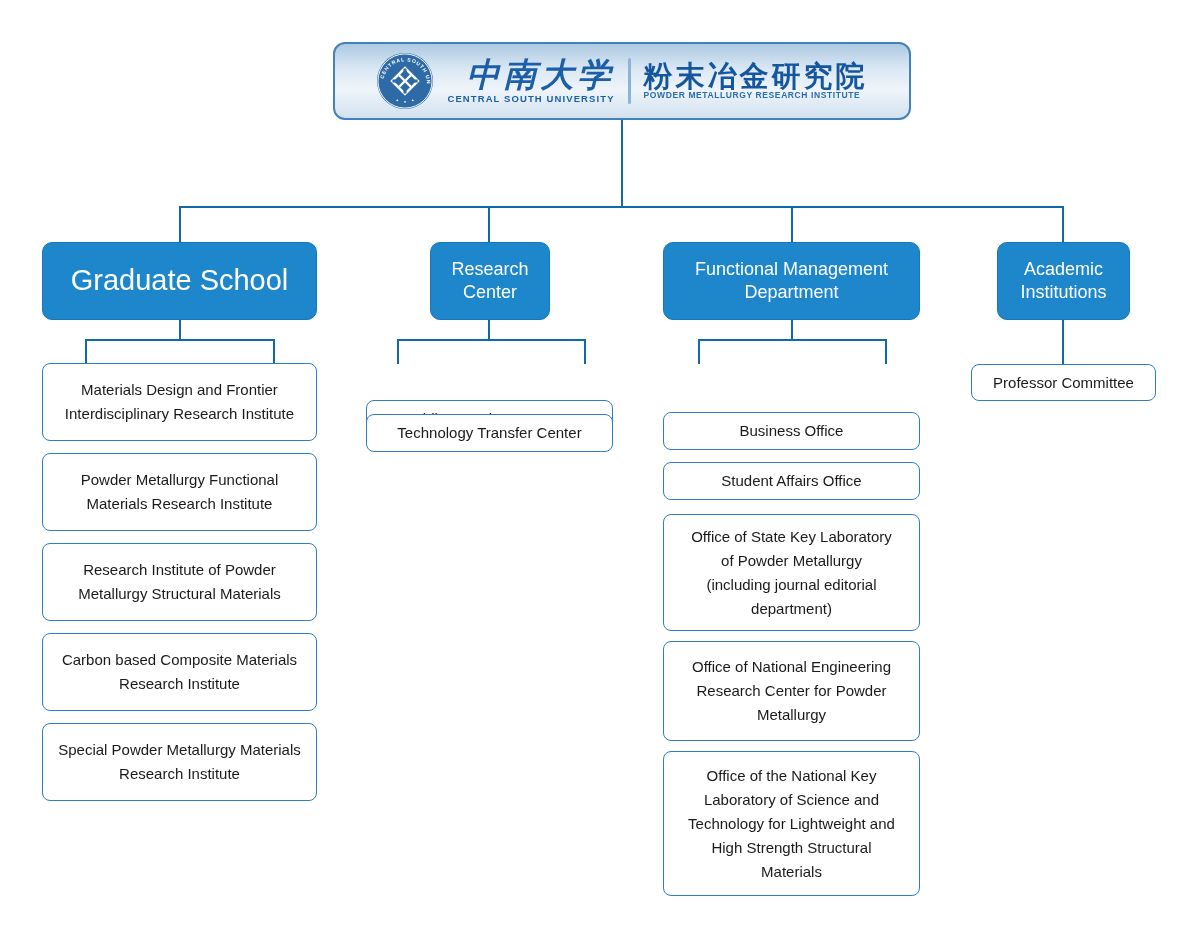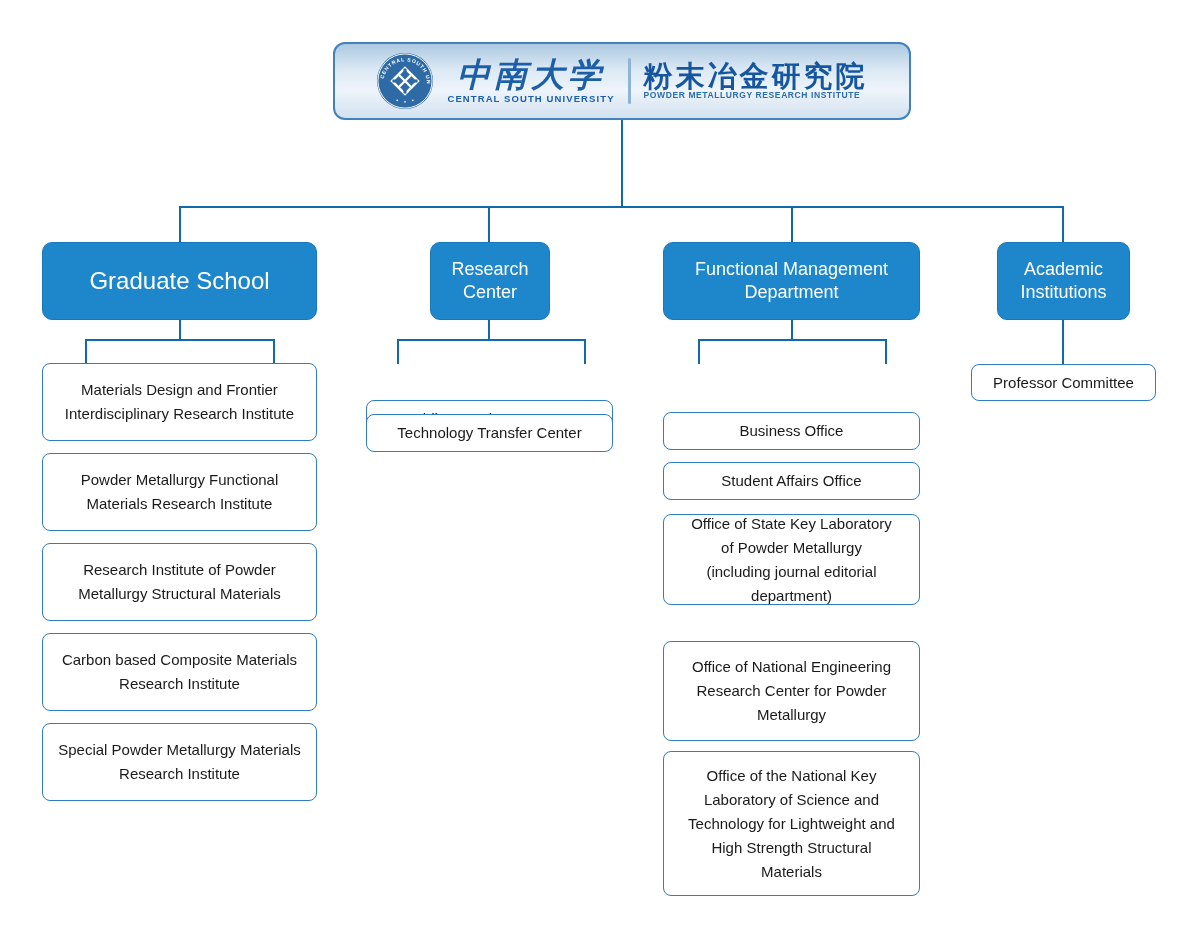--- a/index.html
+++ b/index.html
@@ -11,21 +11,21 @@
   
   .ln{position:absolute;background:#0e6aa8;}
   
   .root-node{
     position:absolute;left:333px;top:42px;width:578px;height:78px;
     box-sizing:border-box;border:2px solid #4281ba;border-radius:12px;
     background:linear-gradient(180deg,#adc9e2 0%,#dce9f4 35%,#eef4fa 62%,#d3e2f0 100%);
     display:flex;align-items:center;justify-content:center;gap:13px;
   }
   .seal{width:58px;height:58px;flex:0 0 auto;}
-  .uni-block{display:flex;flex-direction:column;align-items:center;line-height:1;}
+  .uni-block{display:flex;flex-direction:column;align-items:flex-end;line-height:1;}
   .uni-zh{
     font-family:"DejaVu Serif",serif;font-weight:bold;font-style:italic;
     font-size:33px;color:#1c5fa8;letter-spacing:4px;white-space:nowrap;
   }
   .uni-en{
     font-size:9.5px;font-weight:bold;color:#1c5fa8;letter-spacing:1.1px;
     margin-top:3px;white-space:nowrap;
   }
   .divider{width:3px;height:46px;background:#8fb3d6;border-radius:2px;flex:0 0 auto;}
   .inst-block{display:flex;flex-direction:column;align-items:flex-start;line-height:1;}
@@ -36,21 +36,21 @@
   .inst-en{
     font-size:8.5px;font-weight:bold;color:#2a6cae;letter-spacing:0.6px;
     white-space:nowrap;
   }
   
   .parent{
     position:absolute;box-sizing:border-box;background:#1e86cb;border:1px solid #1778b8;
     border-radius:10px;color:#ffffff;display:flex;align-items:center;justify-content:center;
     text-align:center;line-height:1.3;
   }
-  .parent.big{font-size:24px;}
+  .parent.big{font-size:29px;}
   .parent.mid{font-size:18px;padding:0 4px;}
   
   .child{
     position:absolute;box-sizing:border-box;background:#ffffff;border:1px solid #2e7ec1;
     border-radius:8px;color:#1a1a1a;display:flex;align-items:center;justify-content:center;
     text-align:center;font-size:15px;line-height:24px;padding:4px 12px;
   }
 </style>
 </head>
 <body>
@@ -116,19 +116,19 @@
   <div class="child" style="left:42px;top:453px;width:275px;height:78px;">Powder Metallurgy Functional Materials Research Institute</div>
   <div class="child" style="left:42px;top:543px;width:275px;height:78px;">Research Institute of Powder Metallurgy Structural Materials</div>
   <div class="child" style="left:42px;top:633px;width:275px;height:78px;">Carbon based Composite Materials Research Institute</div>
   <div class="child" style="left:42px;top:723px;width:275px;height:78px;">Special Powder Metallurgy Materials Research Institute</div>
 
   <div class="child" style="left:366px;top:364px;width:247px;height:37px;margin-top:36px;">Public Experiment Center</div>
   <div class="child" style="left:366px;top:414px;width:247px;height:38px;">Technology Transfer Center</div>
 
   <div class="child" style="left:663px;top:412px;width:257px;height:38px;">Business Office</div>
   <div class="child" style="left:663px;top:462px;width:257px;height:38px;">Student Affairs Office</div>
-  <div class="child" style="left:663px;top:514px;width:257px;height:91px;padding:10px 24px;">Office of State Key Laboratory of Powder Metallurgy (including journal editorial department)</div>
+  <div class="child" style="left:663px;top:514px;width:257px;height:117px;padding:10px 24px;">Office of State Key Laboratory of Powder Metallurgy (including journal editorial department)</div>
   <div class="child" style="left:663px;top:641px;width:257px;height:100px;padding:20px 22px;">Office of National Engineering Research Center for Powder Metallurgy</div>
   <div class="child" style="left:663px;top:751px;width:257px;height:145px;padding:4px 24px;">Office of the National Key Laboratory of Science and Technology for Lightweight and High Strength Structural Materials</div>
 
   <div class="child" style="left:971px;top:364px;width:185px;height:37px;">Professor Committee</div>
 
 </div>
 
 </body></html>

